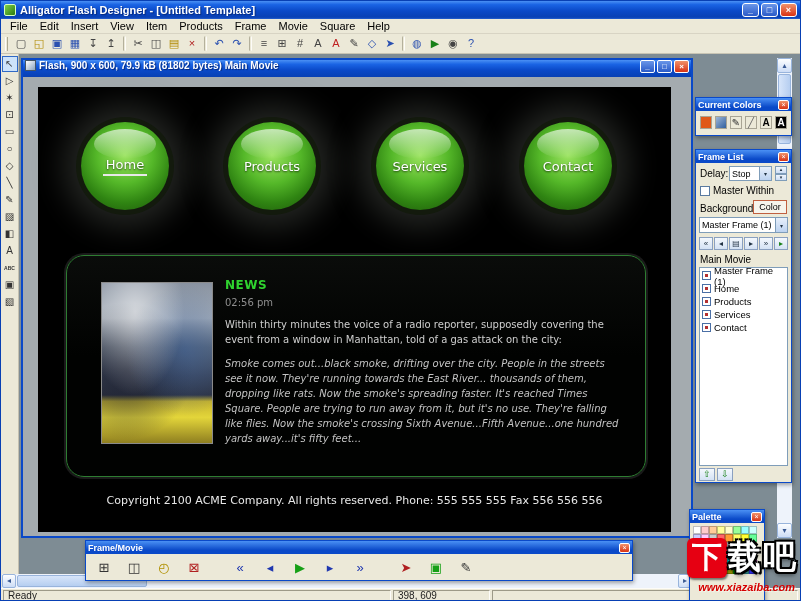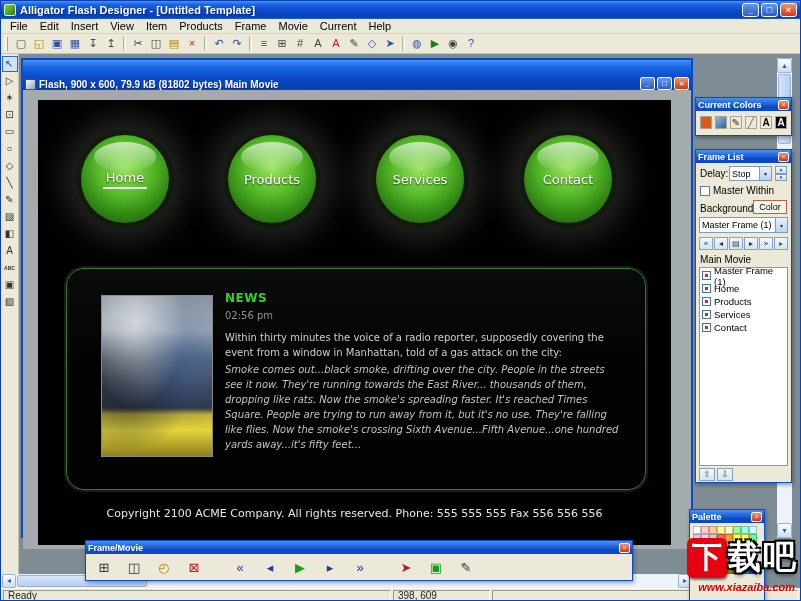--- a/index.html
+++ b/index.html
@@ -28,21 +28,21 @@
   .tool-icon{width:16px;height:16px;display:flex;align-items:center;justify-content:center;border:1px solid transparent;margin-bottom:1px;flex:none}
   .tool-icon .glyph{font-size:10px;color:#333;line-height:1}
   [data-name="select-tool"]{background:#cde3fa;border:1px solid #316ac5}
   [data-name="abc-tool"] .glyph{font-size:5px;font-weight:bold}
 
   
   .mdi{position:absolute;left:18px;top:53px;width:783px;height:534px;background:#7e8c94}
 
   
   .child{position:absolute;left:20px;top:57px;width:672px;height:480px;border:2px solid #0a49c8;background:#a4abaf;z-index:1}
-  .child-title{height:30px;display:flex;align-items:flex-end;padding:0 2px;color:#fff;
+  .child-title{height:17px;display:flex;align-items:flex-start;padding:0 2px;color:#fff;
     background:linear-gradient(180deg,#4a90f4,#1a64e4 25%,#0a49c8 60%,#0840b4)}
   .doc-icon{width:11px;height:11px;background:linear-gradient(135deg,#fff,#8aa4c0);border:1px solid #456;margin-right:3px;flex:none}
   .child-title .title-text{font-size:10px}
   .cbtn{width:15px;height:13px;border:1px solid #fff;border-radius:2px;display:flex;align-items:center;justify-content:center;
     font-size:8px;color:#fff;font-weight:bold;background:linear-gradient(180deg,#6a96e8,#2a5ac8);line-height:1;flex:none}
   .cbtn.close{background:linear-gradient(180deg,#f0926a,#d83214)}
   .child-client{position:relative;height:459px;background:#a4abaf;overflow:hidden}
   .canvas{position:absolute;left:15px;top:10px;right:20px;bottom:4px;background:#000;font-family:"DejaVu Sans",sans-serif}
 
   
@@ -63,21 +63,21 @@
   .news-photo{position:absolute;left:34px;top:26px;width:112px;height:162px;border:1px solid #8a8a8a;
     background:
       radial-gradient(ellipse at 30% 18%, rgba(255,255,255,.55), transparent 45%),
       radial-gradient(ellipse at 75% 42%, rgba(60,95,150,.6), transparent 50%),
       radial-gradient(ellipse at 22% 55%, rgba(28,32,48,.75), transparent 55%),
       linear-gradient(180deg,#8892a0 0%,#aab2bc 22%,#5c6878 40%,#3a4254 58%,#2c3140 70%,#c7b42e 74%,#e3d53a 84%,#8f7f20 100%)}
   .news-text{position:absolute;left:158px;top:22px;right:22px}
   .news-heading{color:#2fd32f;font-weight:bold;font-size:12px;letter-spacing:.5px}
   .news-time{color:#8f8f8f;font-size:10px;margin-top:5px}
   .news-p1{color:#cfcfcf;font-size:10px;line-height:1.5;margin-top:9px}
-  .news-p2{color:#c3c3c3;font-size:10px;line-height:1.5;margin-top:2px;font-style:italic}
+  .news-p2{color:#c3c3c3;font-size:10px;line-height:1.5;margin-top:9px;font-style:italic}
   .canvas-footer{position:absolute;left:0;right:0;top:407px;text-align:center;color:#e8e8e8;font-size:11px}
 
   
   .vscroll{position:absolute;left:776px;top:57px;width:15px;height:480px;background:#eef3fb;z-index:1;display:flex;flex-direction:column}
   .hscroll{position:absolute;left:1px;top:573px;width:690px;height:14px;background:#eef3fb;z-index:1;display:flex}
   .sbtn{width:15px;height:15px;background:linear-gradient(180deg,#fdfeff,#cdddf6);border:1px solid #98b4dc;border-radius:2px;
     color:#3a5a94;font-size:8px;display:flex;align-items:center;justify-content:center;flex:none;line-height:1}
   .sbtn.h{width:14px;height:14px}
   .vthumb{height:70px;margin:1px;background:linear-gradient(90deg,#d7e5fa,#b6cef0);border:1px solid #98b4dc;border-radius:2px}
   .hthumb{width:130px;margin:1px;background:linear-gradient(180deg,#d7e5fa,#b6cef0);border:1px solid #98b4dc;border-radius:2px}
@@ -166,21 +166,21 @@
   <div class="menubar" data-name="menu-bar">
 
   <span class="menu-item" data-name="menu-file">File</span>
       <span class="menu-item" data-name="menu-edit">Edit</span>
       <span class="menu-item" data-name="menu-insert">Insert</span>
       <span class="menu-item" data-name="menu-view">View</span>
       <span class="menu-item" data-name="menu-item">Item</span>
       <span class="menu-item" data-name="menu-animation">Products</span>
       <span class="menu-item" data-name="menu-frame">Frame</span>
       <span class="menu-item" data-name="menu-movie">Movie</span>
-      <span class="menu-item" data-name="menu-window">Current</span>
+      <span class="menu-item" data-name="menu-window">Square</span>
       <span class="menu-item" data-name="menu-help">Help</span>
     </div>
 
   <div class="toolbar" data-name="main-toolbar">
     <span class="grip" data-name="toolbar-grip"></span>
     <span style="display:flex;align-items:center">
 
     <span class="tb-icon" data-name="new-document-icon">
           <span class="glyph" data-name="toolbar-icon-glyph">▢</span>
         </span>

